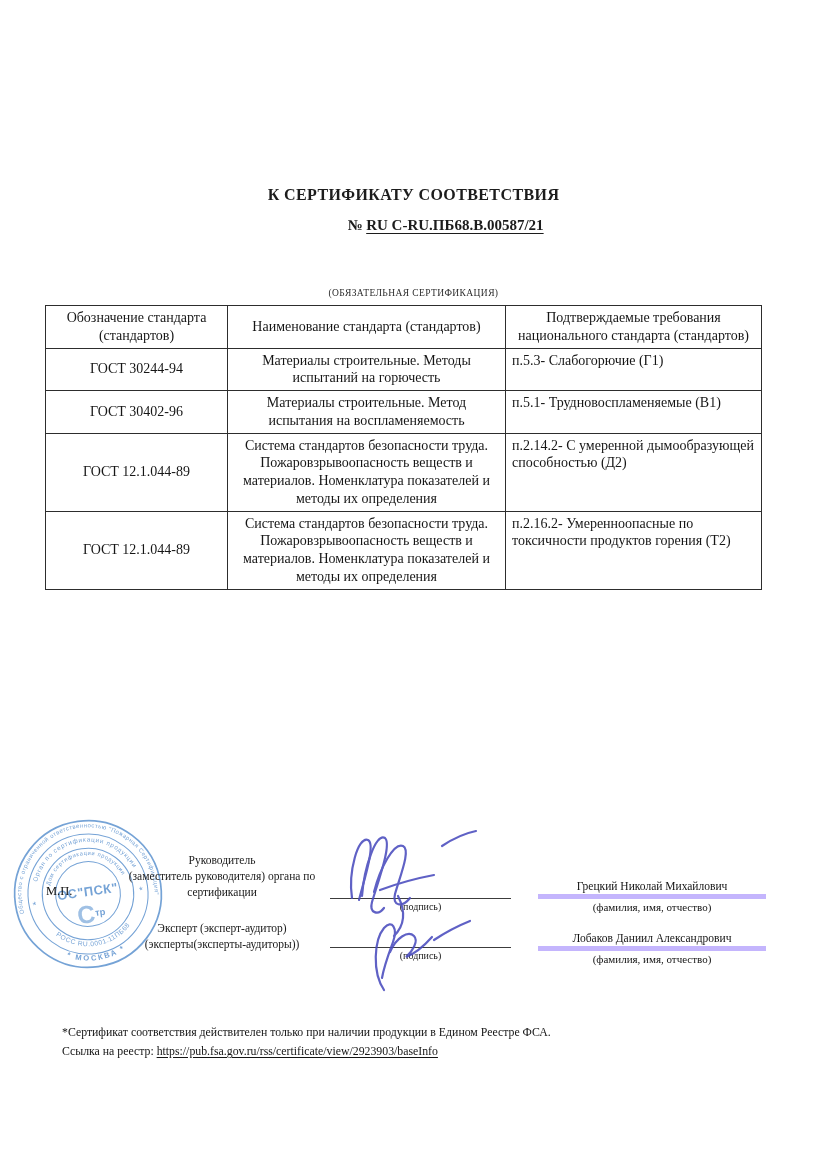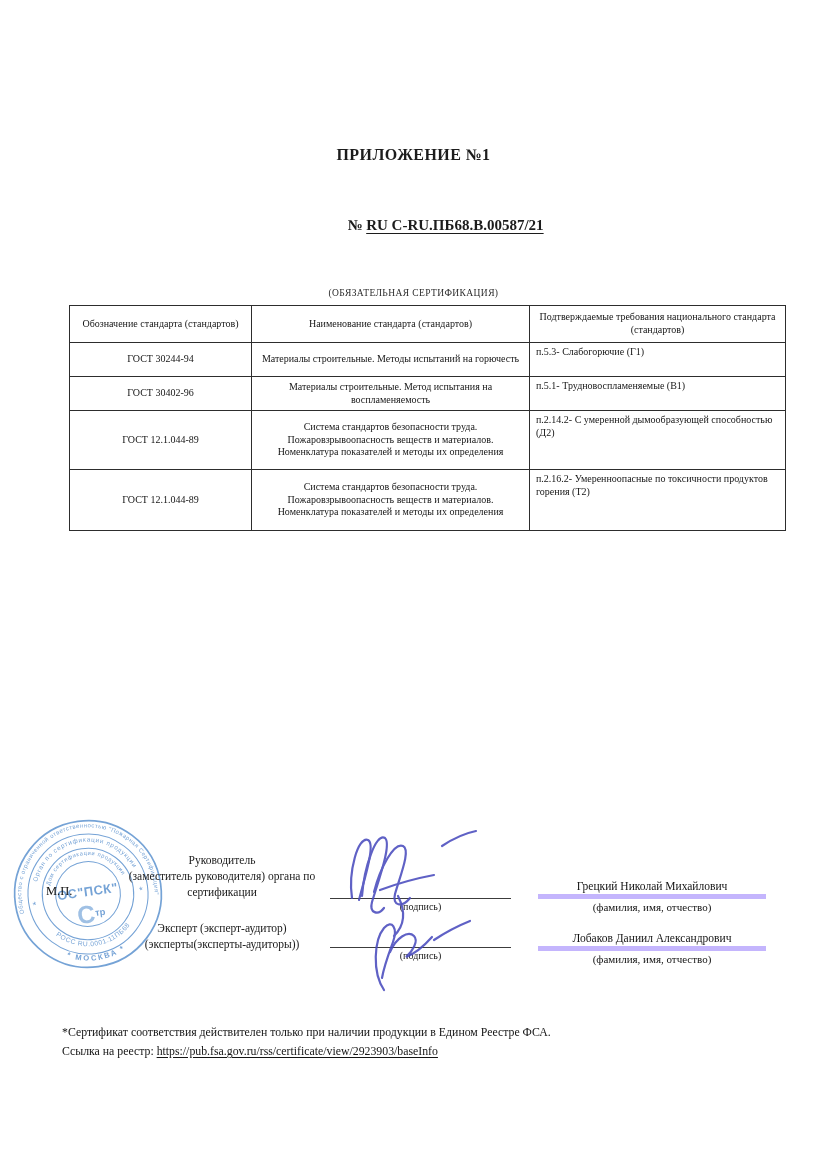--- a/index.html
+++ b/index.html
@@ -9,22 +9,22 @@
   }
   
   .hdr{position:absolute;left:0;width:100%;text-align:center;font-weight:bold;}
   .hdr.t1{top:146px;font-size:16px;letter-spacing:.4px;}
   .hdr.t2{top:186px;font-size:16px;letter-spacing:.4px;}
   .hdr.t3{top:217px;font-size:15px;padding-left:32px;}
   .hdr.t3 .num{text-decoration:underline;text-underline-offset:3px;}
   .hdr.sub{top:252px;font-weight:normal;font-size:9.5px;letter-spacing:.4px;color:#2b2b2b;margin-top:36px;}
   
   table.std{
-    position:absolute;left:69px;top:305px;width:716px;border-collapse:collapse;table-layout:fixed;
-    font-size:10px;line-height:1.27;color:#161616;padding-left:45px;
+    position:absolute;left:45px;top:305px;width:716px;border-collapse:collapse;table-layout:fixed;
+    font-size:14px;line-height:1.27;color:#161616;padding-left:45px;
   }
   table.std th,table.std td{border:1px solid #2d2d2d;padding:3px 6px;font-weight:normal;}
   table.std th{height:30px;text-align:center;vertical-align:middle;}
   table.std td.c1{text-align:center;vertical-align:middle;}
   table.std td.c2{text-align:center;vertical-align:middle;}
   table.std td.c3{text-align:left;vertical-align:top;}
   col.w1{width:182px;}col.w2{width:278px;}col.w3{width:256px;}
   tr.r1 td,tr.r2 td{height:27px;}
   tr.r3 td{height:52px;}
   tr.r4 td{height:54px;}
@@ -51,21 +51,21 @@
   .foot.l1{top:1025px;}
   .foot.l2{top:1044px;}
   .foot a{color:#141414;text-decoration:underline;text-underline-offset:2px;}
   .stamp text{font-family:"Liberation Sans","DejaVu Sans",sans-serif;}
 </style>
 </head>
 <body>
 
 <div class="doc">
 
-  <div class="hdr t1">ПРИЛОЖЕНИЕ №1</div>
+  <div class="hdr t2">К СЕРТИФИКАТУ СООТВЕТСТВИЯ</div>
   <div class="hdr t3"><span>№ </span><span class="num">RU C-RU.ПБ68.В.00587/21</span></div>
   <div class="hdr sub">(ОБЯЗАТЕЛЬНАЯ СЕРТИФИКАЦИЯ)</div>
 
   <table class="std">
     <colgroup>
         <col class="w1">
         <col class="w2">
         <col class="w3">
       </colgroup>
     <tbody>

